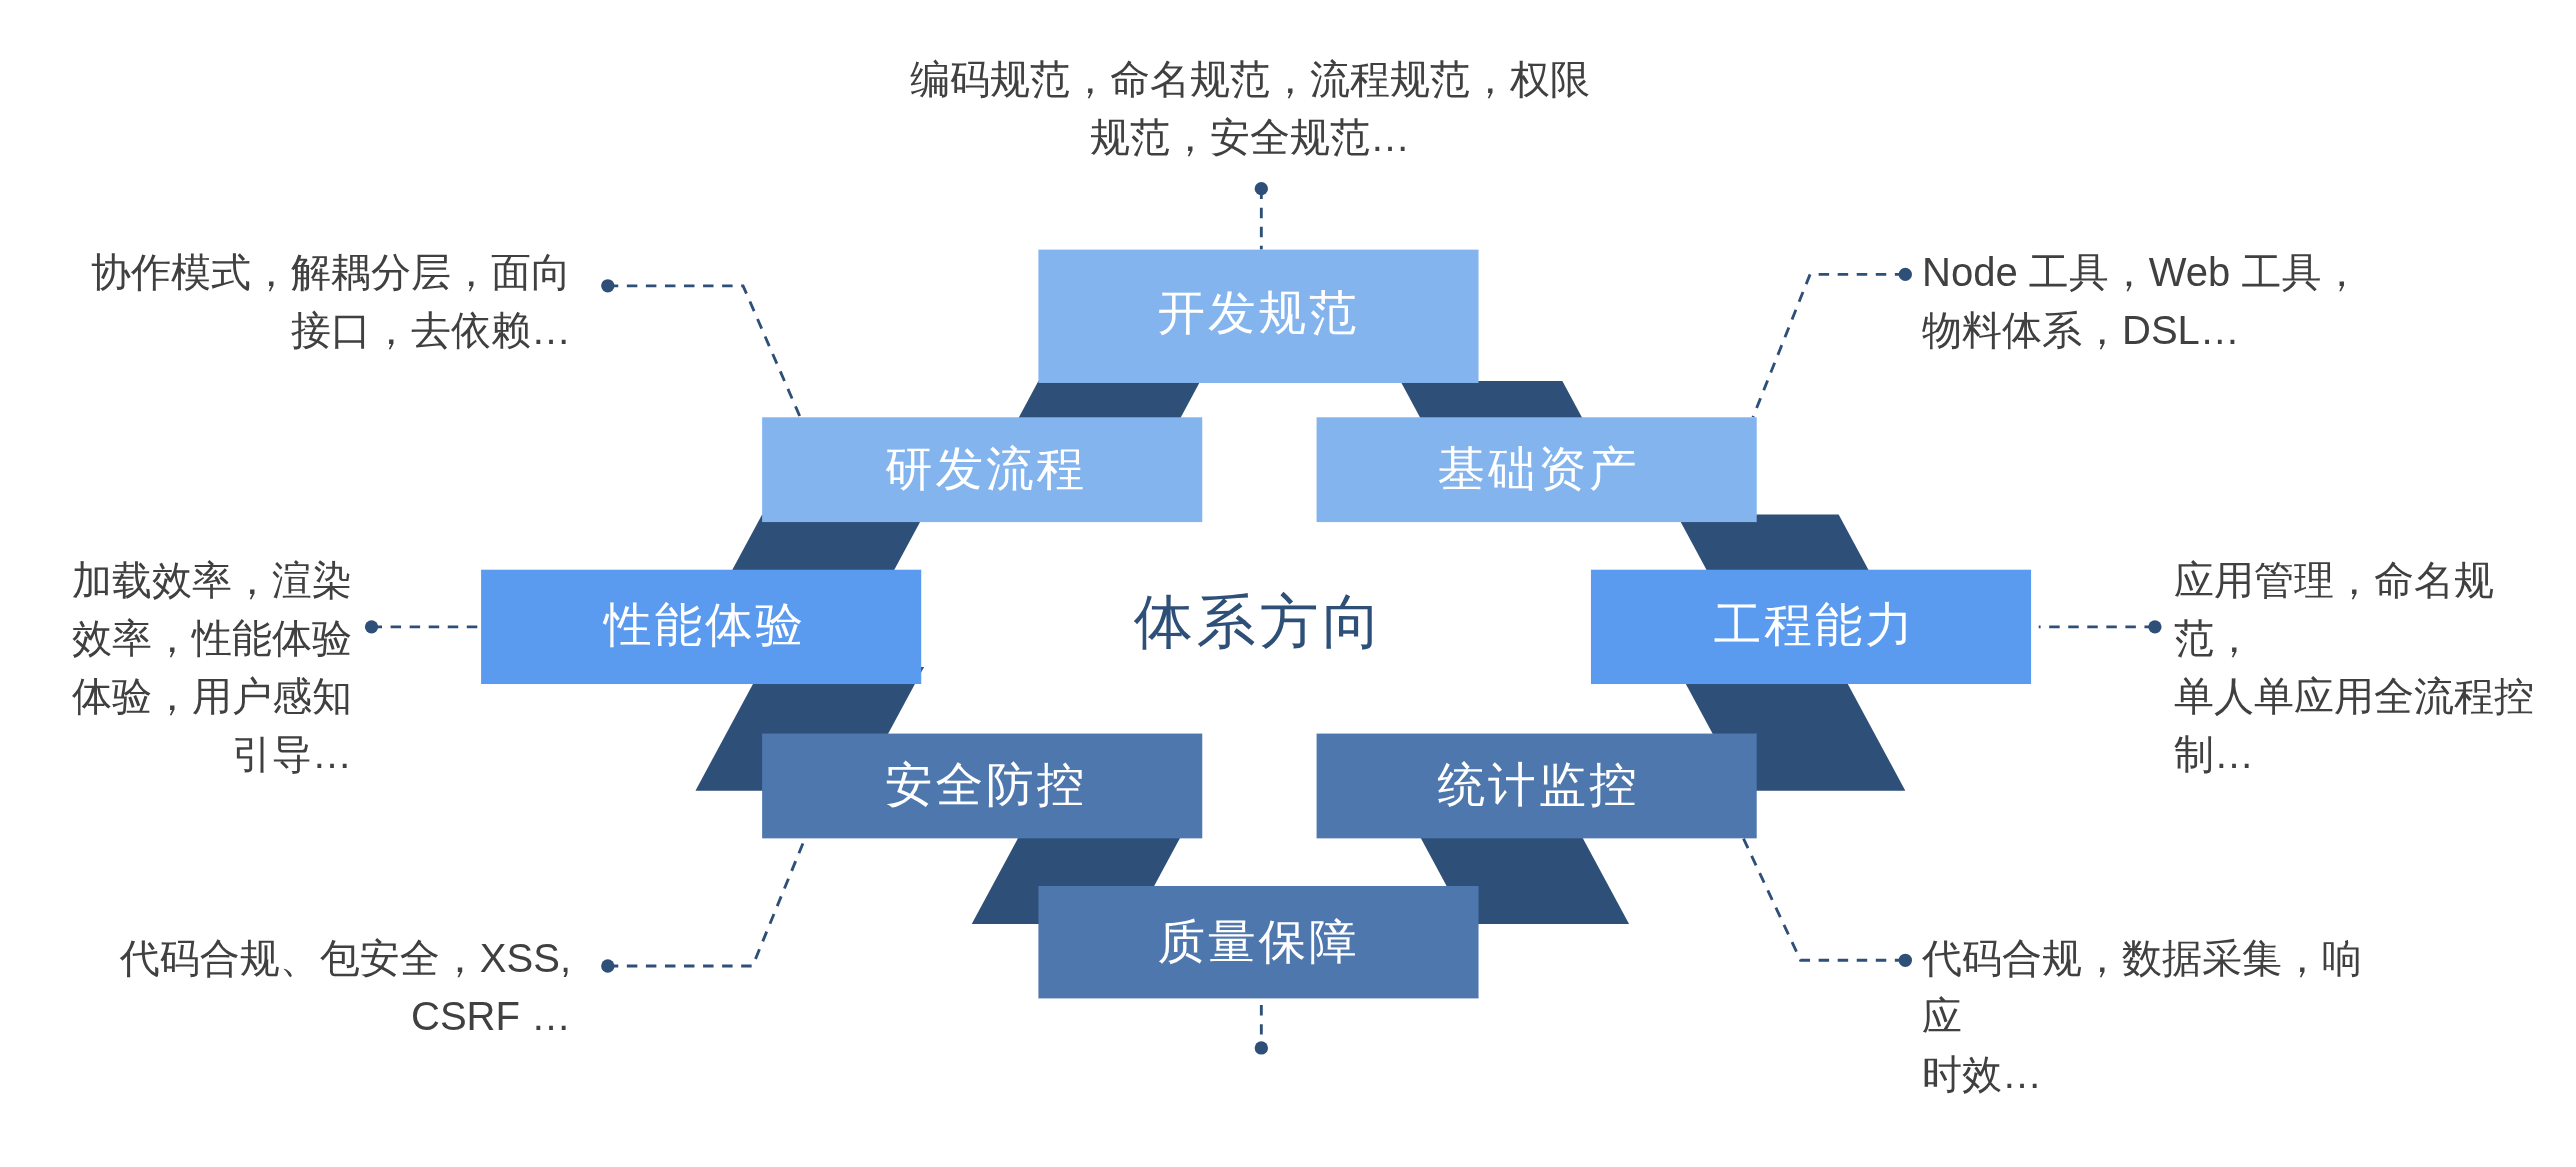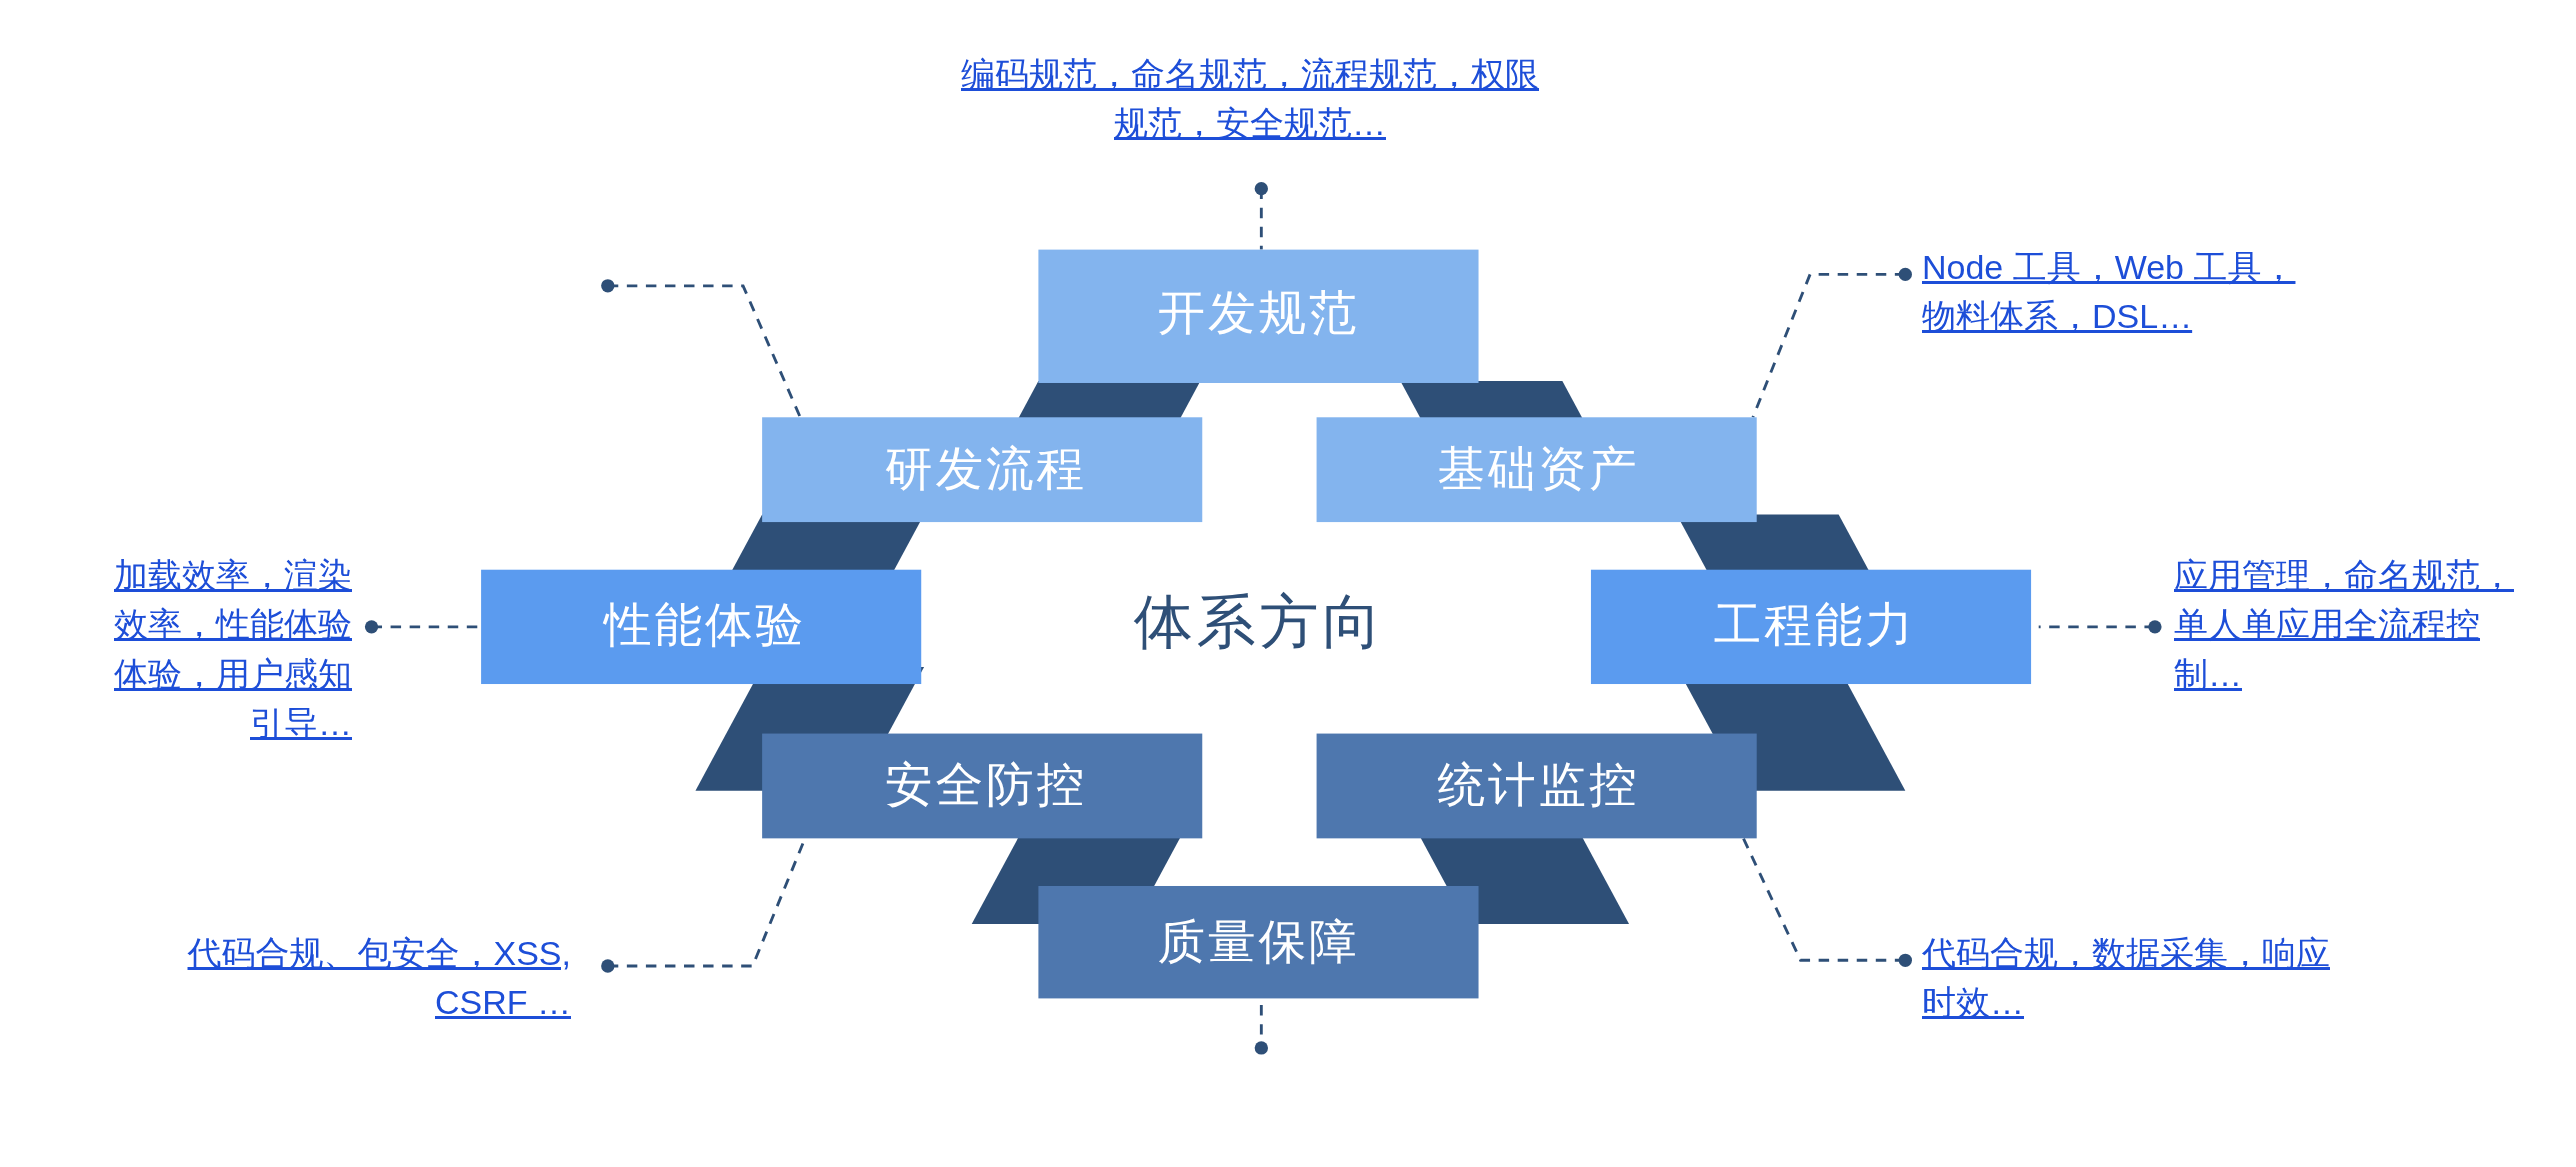--- a/index.html
+++ b/index.html
@@ -6,26 +6,25 @@
   body{
     width:2576px;height:1168px;overflow:hidden;
     font-family:"Liberation Sans","DejaVu Sans",sans-serif;
     -webkit-font-smoothing:antialiased;
   }
   #stage{position:relative;width:2576px;height:1168px;background:#fff;}
   svg#diagram{position:absolute;left:0;top:0;width:2576px;height:1168px;display:block;}
 
   .ann{
     position:absolute;
-    color:#1d4ed8;
-    font-size:34px;
+    color:#404040;
+    font-size:40px;
     line-height:1.45;
     font-family:"Liberation Sans","DejaVu Sans",sans-serif;
     white-space:pre-line;
-    text-decoration:underline;
   }
   .ann.r-align{text-align:right;}
   .ann.l-align{text-align:left;}
   .ann.c-align{text-align:center;}
 
   .ann-top{left:907px;top:50px;width:686px;}
   .ann-bottom{left:974px;top:1077px;width:591px;}
   .ann-l1{left:76px;top:243px;width:495px;}
   .ann-l2{left:38px;top:551px;width:314px;}
   .ann-l3{left:95px;top:929px;width:476px;}
@@ -128,20 +127,22 @@
       <rect x="1090" y="930" width="462" height="118" fill="#4E77AE"></rect>
       <text x="1321" y="992" fill="#FFFFFF" font-size="50" font-family="Liberation Sans, DejaVu Sans, sans-serif" text-anchor="middle" dominant-baseline="middle" letter-spacing="3">质量保障</text>
     </g>
 
     <text x="1322" y="658" fill="#2E4F77" font-size="62" font-family="Liberation Sans, DejaVu Sans, sans-serif" text-anchor="middle" dominant-baseline="middle" letter-spacing="4">体系方向</text>
   </svg>
 
   <div class="ann ann-top c-align">编码规范，命名规范，流程规范，权限
 规范，安全规范…</div>
 
+  <div class="ann ann-l1 r-align">协作模式，解耦分层，面向
+接口，去依赖…</div>
 
   <div class="ann ann-r1 l-align">Node 工具，Web 工具，
 物料体系，DSL…</div>
 
   <div class="ann ann-l2 r-align">加载效率，渲染
 效率，性能体验
 体验，用户感知
 引导…</div>
 
   <div class="ann ann-r2 l-align">应用管理，命名规范，

